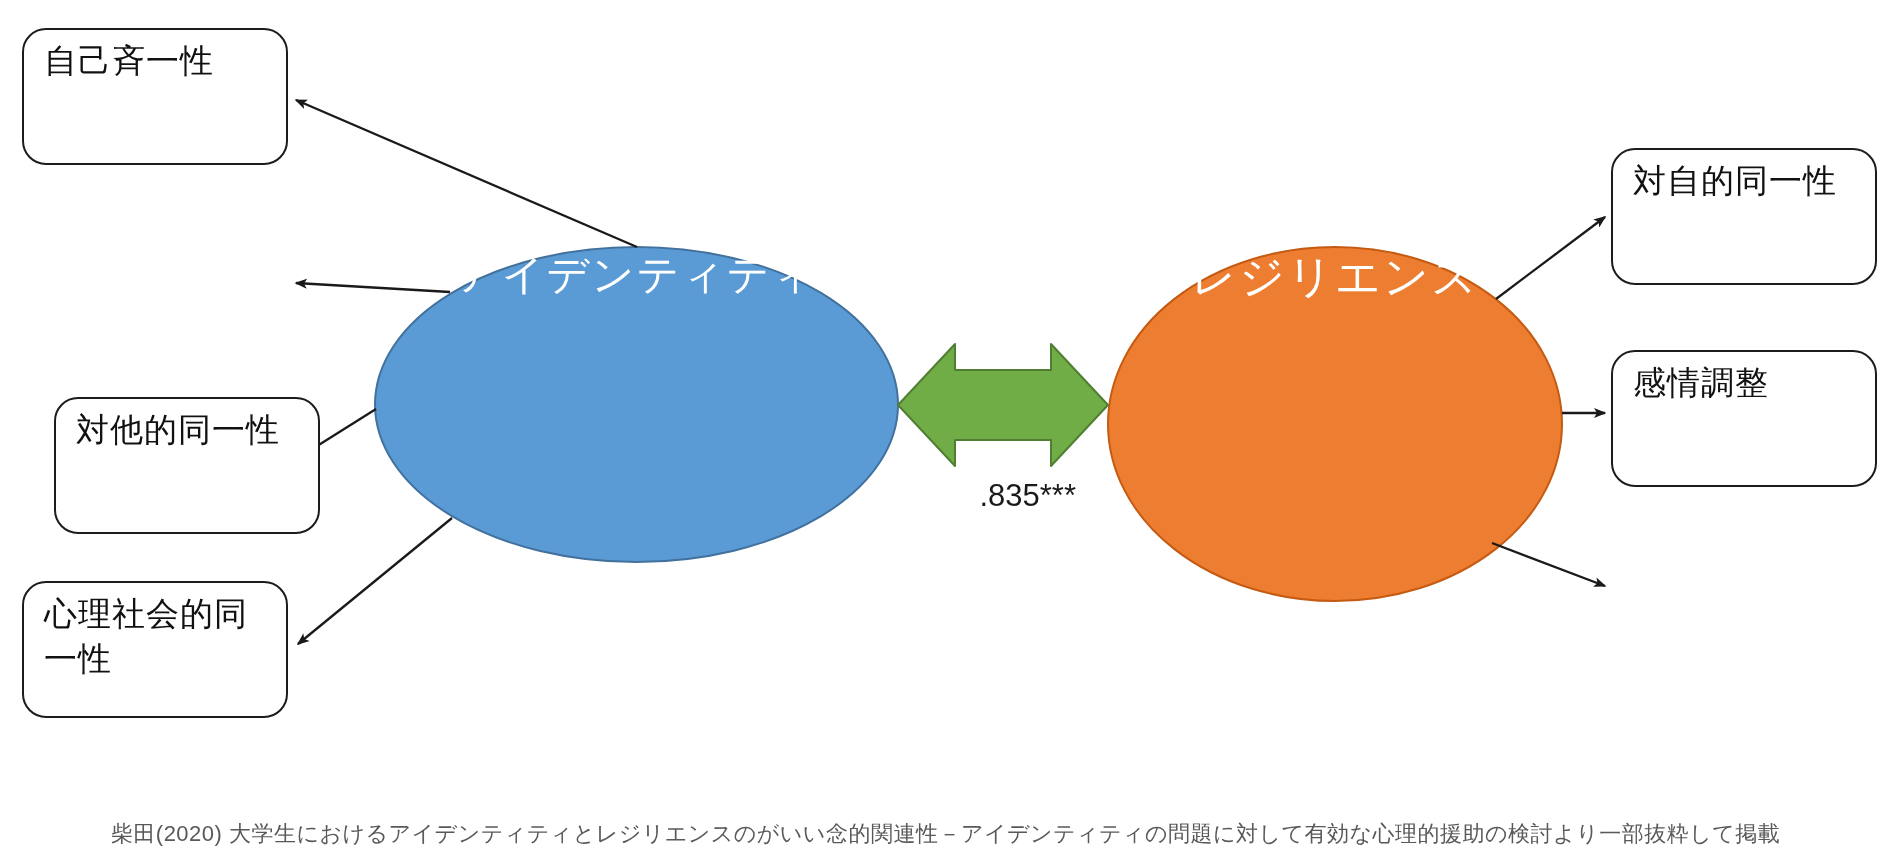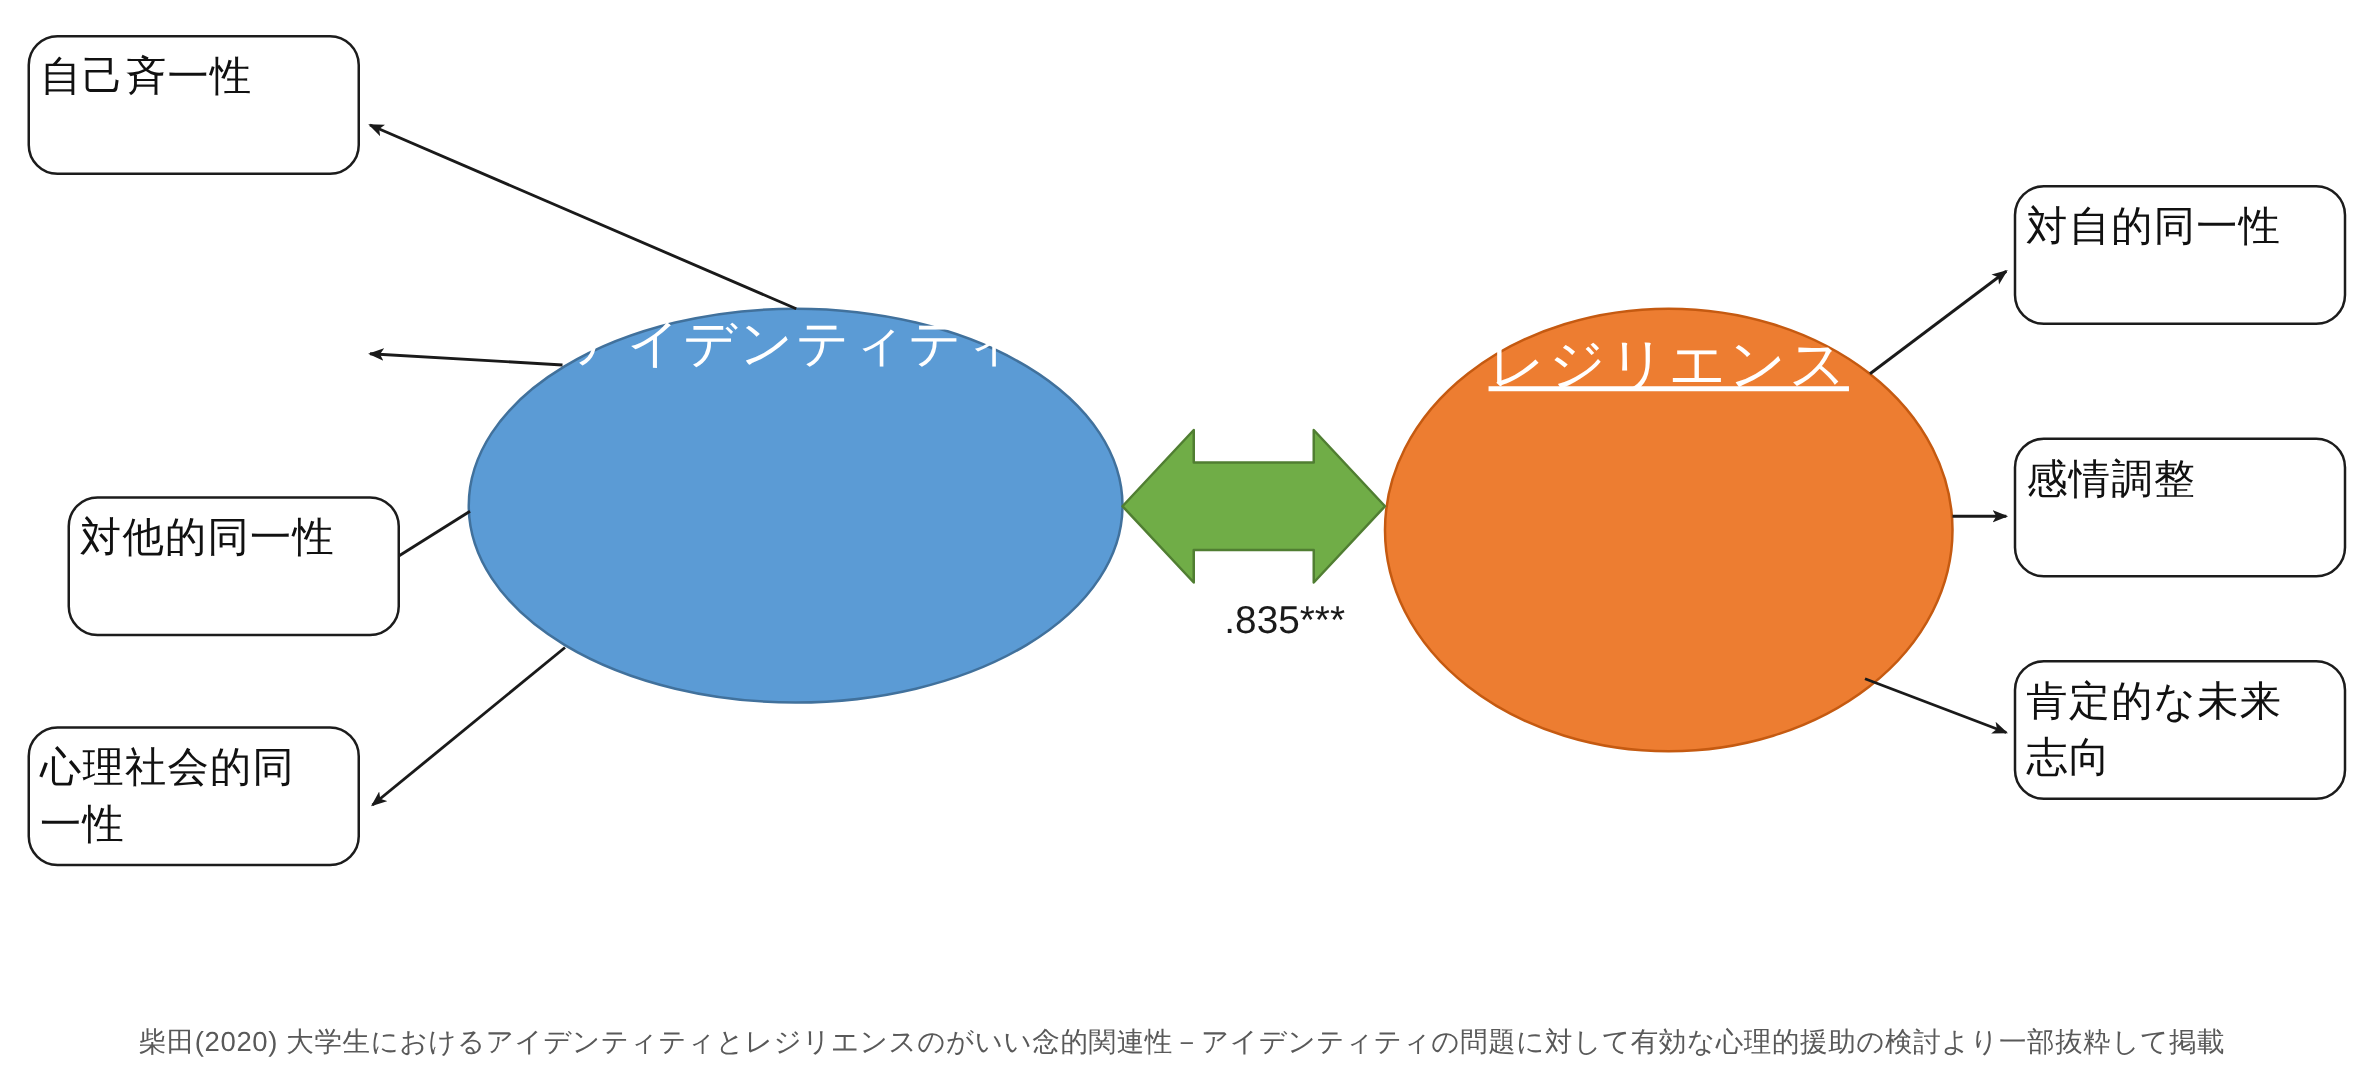--- a/index.html
+++ b/index.html
@@ -12,26 +12,26 @@
     overflow: hidden;
   }
   .diagram-svg {
     position: absolute;
     left: 0; top: 0;
     width: 1891px; height: 861px;
   }
   .indicator-box {
     position: absolute;
     width: 266px;
-    height: 112px;
+    height: 137px;
     box-sizing: border-box;
     border: 2.5px solid #1c1c1c;
     border-radius: 24px;
     background: #ffffff;
-    padding: 9px 30px 8px 8px;
+    padding: 9px 30px 8px 20px;
     font-size: 33px;
     line-height: 1.36;
     color: #111111;
     letter-spacing: 1px;
   }
   .box-l { left: 22px; }
   .box-r { left: 1611px; }
   .box-l1 { top: 28px; }
   .box-l2 { top: 214px; }
   .box-l3 { top: 397px; margin-left: 32px; }
@@ -45,22 +45,22 @@
     justify-content: center;
     color: #ffffff;
     letter-spacing: 2px;
     pointer-events: none;
   }
   .factor-label.identity {
     left: 375px; top: 247px; width: 523px; height: 315px;
     font-size: 42px; padding-bottom: 42px; box-sizing: border-box;
   }
   .factor-label.resilience {
-    left: 1108px; top: 261px; width: 454px; height: 354px;
-    font-size: 45px; padding-bottom: 40px; box-sizing: border-box; text-decoration: underline;
+    left: 1108px; top: 247px; width: 454px; height: 354px;
+    font-size: 45px; padding-bottom: 40px; box-sizing: border-box;
   }
   .correlation-label {
     position: absolute;
     left: 930px; top: 478px; width: 146px;
     text-align: right;
     font-size: 31px;
     color: #1a1a1a;
   }
   .caption {
     position: absolute;
@@ -107,23 +107,20 @@
   <div class="indicator-box box-l box-l4">
     <span>心理社会的同一性</span>
   </div>
 
   <div class="indicator-box box-r box-r1">
     <span>対自的同一性</span>
   </div>
   <div class="indicator-box box-r box-r2">
     <span>感情調整</span>
   </div>
-  <div class="indicator-box box-r box-r3">
-    <span>肯定的な未来志向</span>
-  </div>
 
   <div class="factor-label identity">
     <span>アイデンティティ</span>
   </div>
   <div class="factor-label resilience">
     <span>レジリエンス</span>
   </div>
 
   <div class="correlation-label">.835***</div>
 

